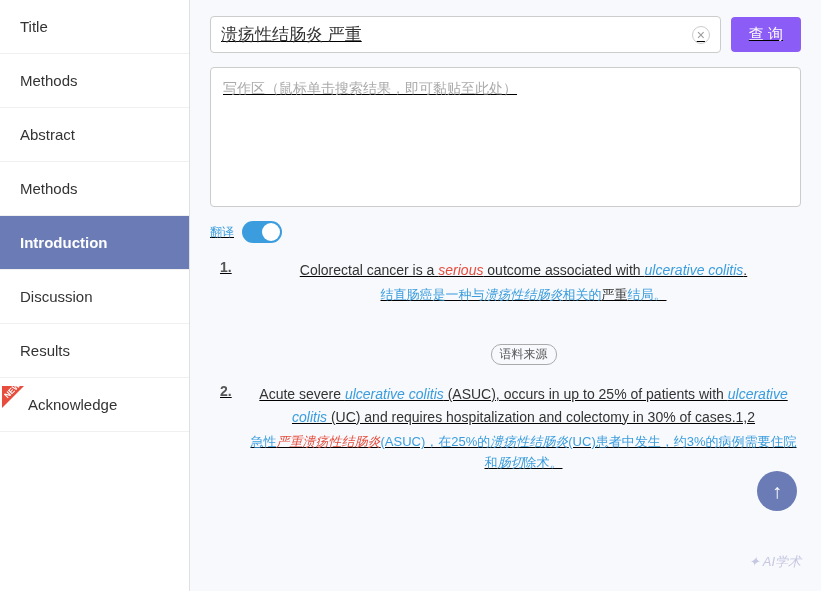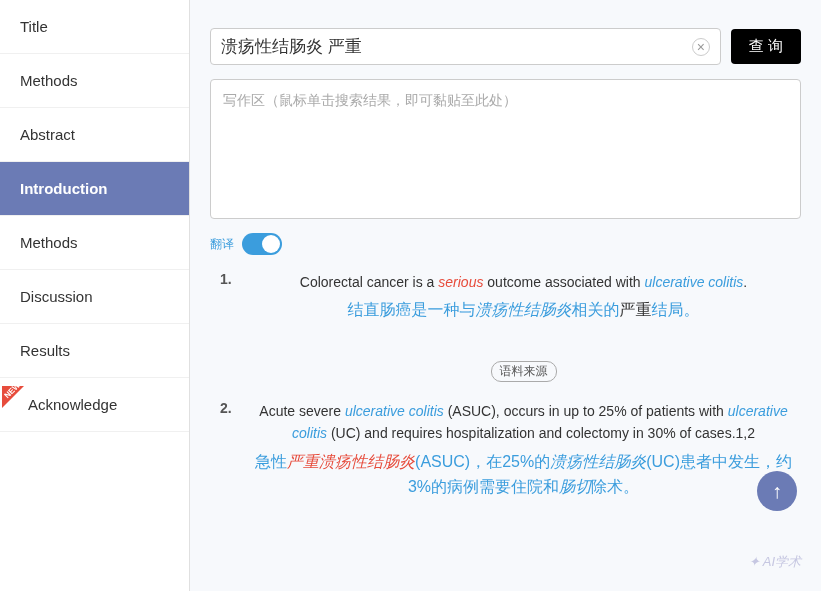--- a/index.html
+++ b/index.html
@@ -60,23 +60,24 @@
       font-size: 8px;
       font-weight: bold;
       transform: rotate(-45deg);
       transform-origin: 8px 4px;
       white-space: nowrap;
     }
 
     
     .main {
       flex: 1;
-      padding: 28px 20px;
+      padding: 16px 20px;
       overflow-y: auto;
       background: #f7f9fc;
+      text-decoration: underline;
     }
 
     
     .search-bar {
       display: flex;
       align-items: center;
       margin-bottom: 14px;
       gap: 10px;
     }
     .search-input-wrap {
@@ -101,21 +102,21 @@
       border: 1px solid #ccc;
       border-radius: 50%;
       width: 18px;
       height: 18px;
       display: flex;
       align-items: center;
       justify-content: center;
       line-height: 1;
     }
     .search-btn {
-      background: #000000;
+      background: #8b5cf6;
       color: #fff;
       border: none;
       border-radius: 4px;
       padding: 8px 18px;
       font-size: 15px;
       cursor: pointer;
       white-space: nowrap;
     }
 
     
@@ -182,21 +183,21 @@
       text-align: center;
     }
     .result-en {
       color: #333;
       font-size: 14px;
       line-height: 1.6;
       margin-bottom: 4px;
     }
     .result-cn {
       color: #3b9ddd;
-      font-size: 16px;
+      font-size: 13px;
       line-height: 1.6;
       margin-bottom: 6px;
     }
     .text-italic-red {
       color: #e74c3c;
       font-style: italic;
     }
     .text-italic-blue {
       color: #3b9ddd;
       font-style: italic;
@@ -246,25 +247,25 @@
 <div class="sidebar">
   <div class="sidebar-item">
     <span>Title</span>
   </div>
   <div class="sidebar-item">
     <span>Methods</span>
   </div>
   <div class="sidebar-item">
     <span>Abstract</span>
   </div>
+  <div class="sidebar-item">
+    <span>Methods</span>
+  </div>
   <div class="sidebar-item active">
     <span>Introduction</span>
-  </div>
-  <div class="sidebar-item">
-    <span>Methods</span>
   </div>
   <div class="sidebar-item">
     <span>Discussion</span>
   </div>
   <div class="sidebar-item">
     <span>Results</span>
   </div>
   <div class="sidebar-item" style="position:relative;">
     <div class="badge-wrap">
       <div class="badge-triangle"></div>

